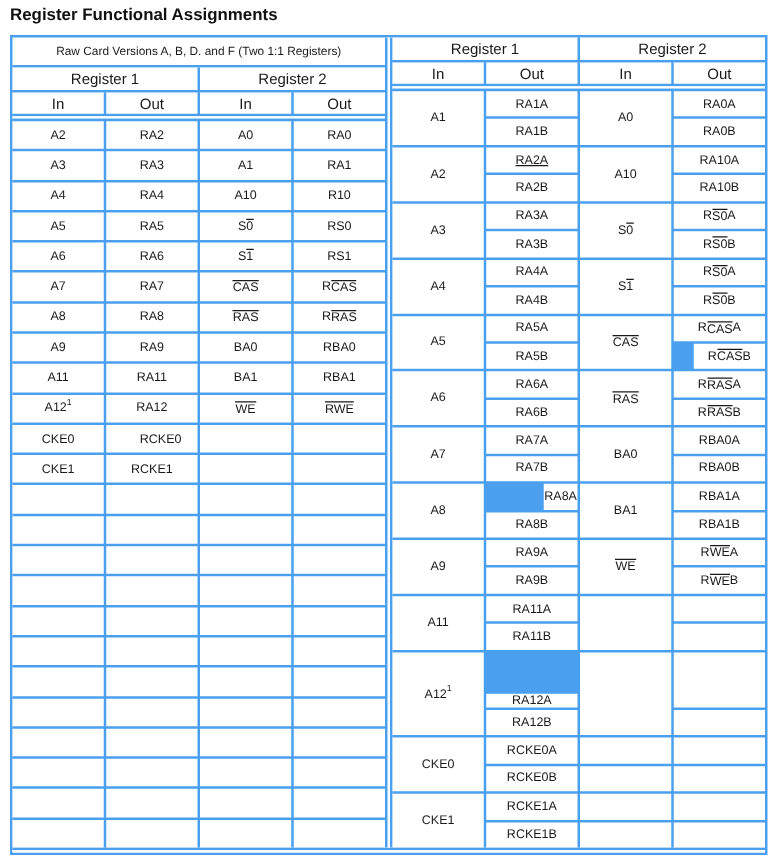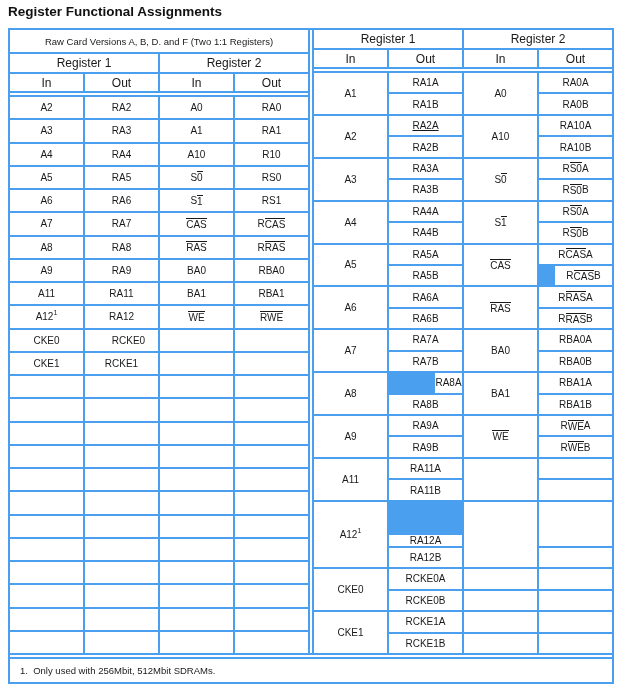--- a/index.html
+++ b/index.html
@@ -289,16 +289,13 @@
           <div class="cell" style="grid-area: 26 / 2;">RCKE1B</div>
           <div class="cell" style="grid-area: 25 / 3;"></div>
           <div class="cell" style="grid-area: 26 / 3;"></div>
           <div class="cell" style="grid-area: 25 / 4;"></div>
           <div class="cell" style="grid-area: 26 / 4;"></div>
         </div>
     </div>
 
   </div>
   <div class="foot-gap"></div>
-  <div class="footnote">
-    <span>1.  Only used with 256Mbit, 512Mbit SDRAMs.</span>
-  </div>
 </div>
 
 </body></html>

